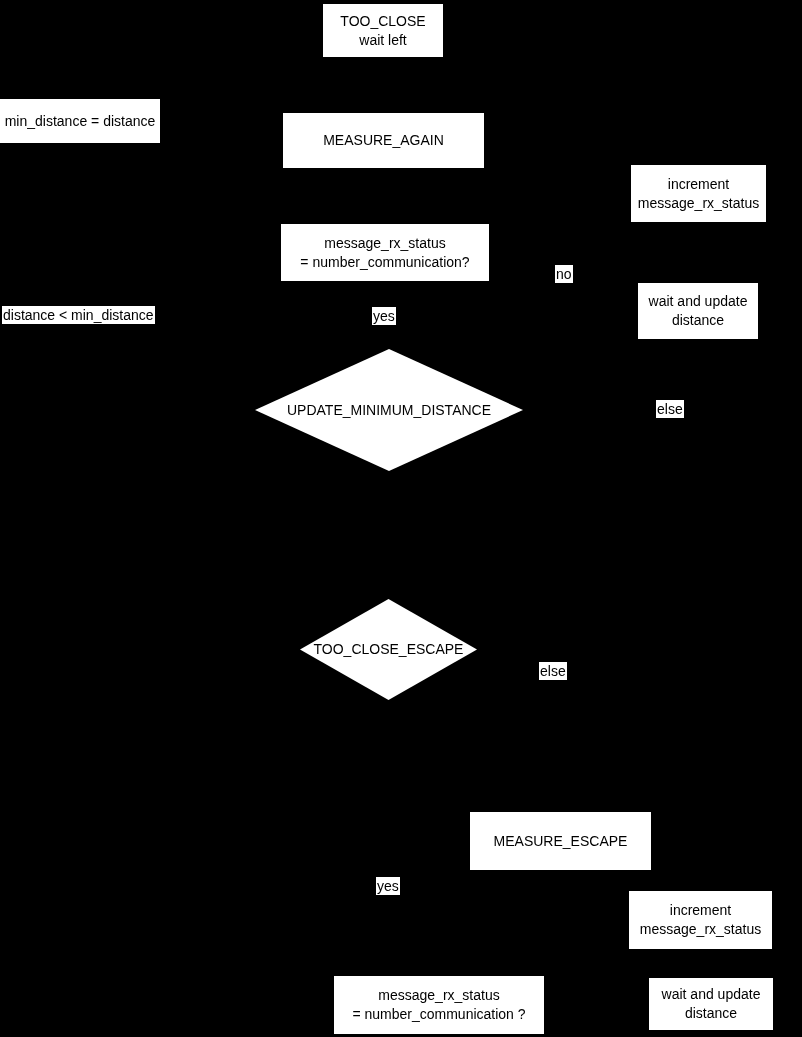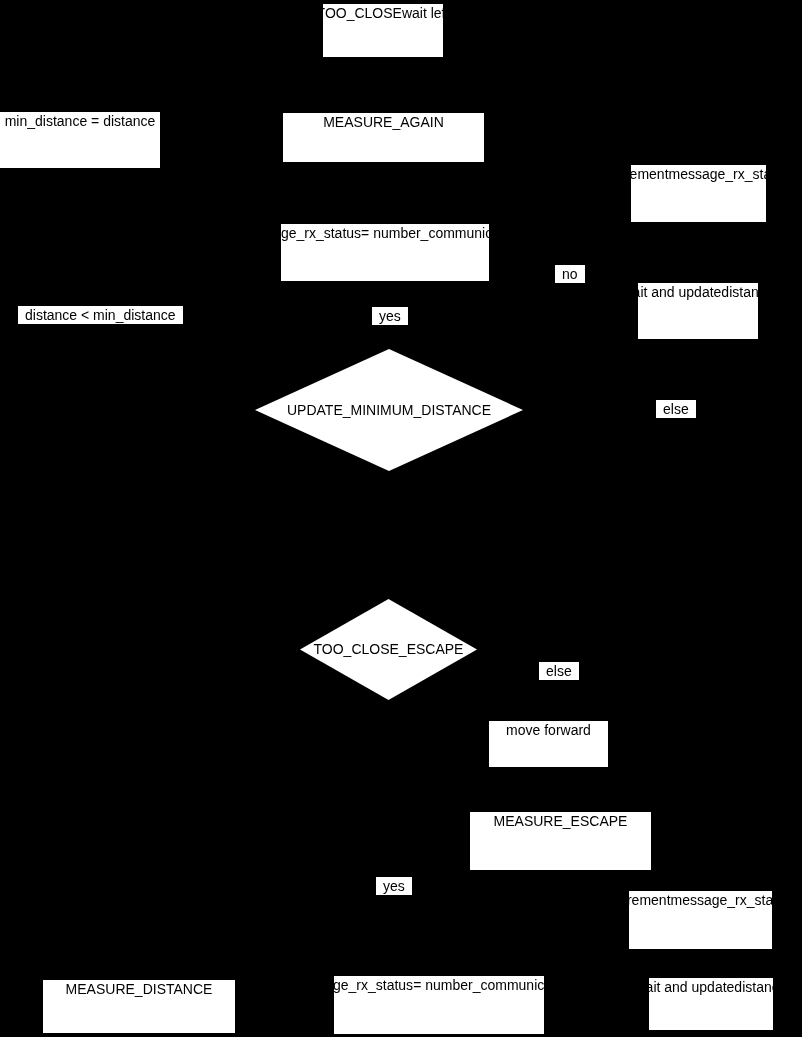--- a/index.html
+++ b/index.html
@@ -15,119 +15,113 @@
     overflow: hidden;
     font-family: "Liberation Sans", sans-serif;
     font-size: 14px;
     color: #000000;
   }
   .node {
     position: absolute;
     background: var(--node-fill, #ffffff);
     color: var(--text, #000000);
     display: flex;
-    flex-direction: row;
-    align-items: flex-start;
+    flex-direction: column;
+    align-items: center;
     justify-content: center;
     text-align: center;
     line-height: 19px;
   }
   .diamond {
     position: absolute;
     background: var(--node-fill, #ffffff);
     color: var(--text, #000000);
     clip-path: polygon(50% 0%, 100% 50%, 50% 100%, 0% 50%);
     display: flex;
     align-items: center;
     justify-content: center;
     text-align: right;
     line-height: 19px;
   }
   .edge-label {
     position: absolute;
     background: var(--node-fill, #ffffff);
     color: var(--text, #000000);
     line-height: 18px;
-    padding: 0 7px;
+    padding: 0 1px;
     white-space: nowrap;
     text-align: right;
   }
   .ln { display: block; white-space: nowrap; }
 </style>
 </head>
 <body>
 
 <div class="canvas">
 
   <div class="node" style="left:323px;top:4px;width:120px;height:53px">
     <span class="ln">TOO_CLOSE</span>
     <span class="ln">wait left</span>
   </div>
 
-  <div class="node" style="left:0px;top:112px;width:160px;height:56px">
+  <div class="node" style="left:0px;top:99px;width:160px;height:44px">
     <span class="ln">min_distance = distance</span>
   </div>
 
-  <div class="node" style="left:283px;top:113px;width:201px;height:49px">
+  <div class="node" style="left:283px;top:113px;width:201px;height:55px">
     <span class="ln">MEASURE_AGAIN</span>
   </div>
 
   <div class="node" style="left:631px;top:165px;width:135px;height:57px">
     <span class="ln">increment</span>
     <span class="ln">message_rx_status</span>
   </div>
 
   <div class="node" style="left:281px;top:224px;width:208px;height:57px">
     <span class="ln">message_rx_status</span>
     <span class="ln">= number_communication?</span>
   </div>
 
   <span class="edge-label" style="left:555px;top:265px">no</span>
 
   <div class="node" style="left:638px;top:283px;width:120px;height:56px">
     <span class="ln">wait and update</span>
     <span class="ln">distance</span>
   </div>
 
-  <span class="edge-label" style="left:18px;top:306px">distance &lt; min_distance</span>
+  <span class="edge-label" style="left:2px;top:306px">distance &lt; min_distance</span>
 
   <span class="edge-label" style="left:372px;top:307px">yes</span>
 
   <div class="diamond" style="left:255px;top:349px;width:268px;height:122px">
     <span class="ln">UPDATE_MINIMUM_DISTANCE</span>
   </div>
 
   <span class="edge-label" style="left:656px;top:400px">else</span>
 
 
   <div class="diamond" style="left:300px;top:599px;width:177px;height:101px">
     <span class="ln">TOO_CLOSE_ESCAPE</span>
   </div>
 
   <span class="edge-label" style="left:539px;top:662px">else</span>
 
-  <div class="node" style="left:489px;top:721px;width:119px;height:46px">
-    <span class="ln">move forward</span>
-  </div>
 
 
   <div class="node" style="left:470px;top:812px;width:181px;height:58px">
     <span class="ln">MEASURE_ESCAPE</span>
   </div>
 
   <span class="edge-label" style="left:376px;top:877px">yes</span>
 
   <div class="node" style="left:629px;top:891px;width:143px;height:58px">
     <span class="ln">increment</span>
     <span class="ln">message_rx_status</span>
   </div>
 
-  <div class="node" style="left:43px;top:980px;width:192px;height:53px">
-    <span class="ln">MEASURE_DISTANCE</span>
-  </div>
 
   <div class="node" style="left:334px;top:976px;width:210px;height:58px">
     <span class="ln">message_rx_status</span>
     <span class="ln">= number_communication ?</span>
   </div>
 
   <div class="node" style="left:649px;top:978px;width:124px;height:52px">
     <span class="ln">wait and update</span>
     <span class="ln">distance</span>
   </div>

